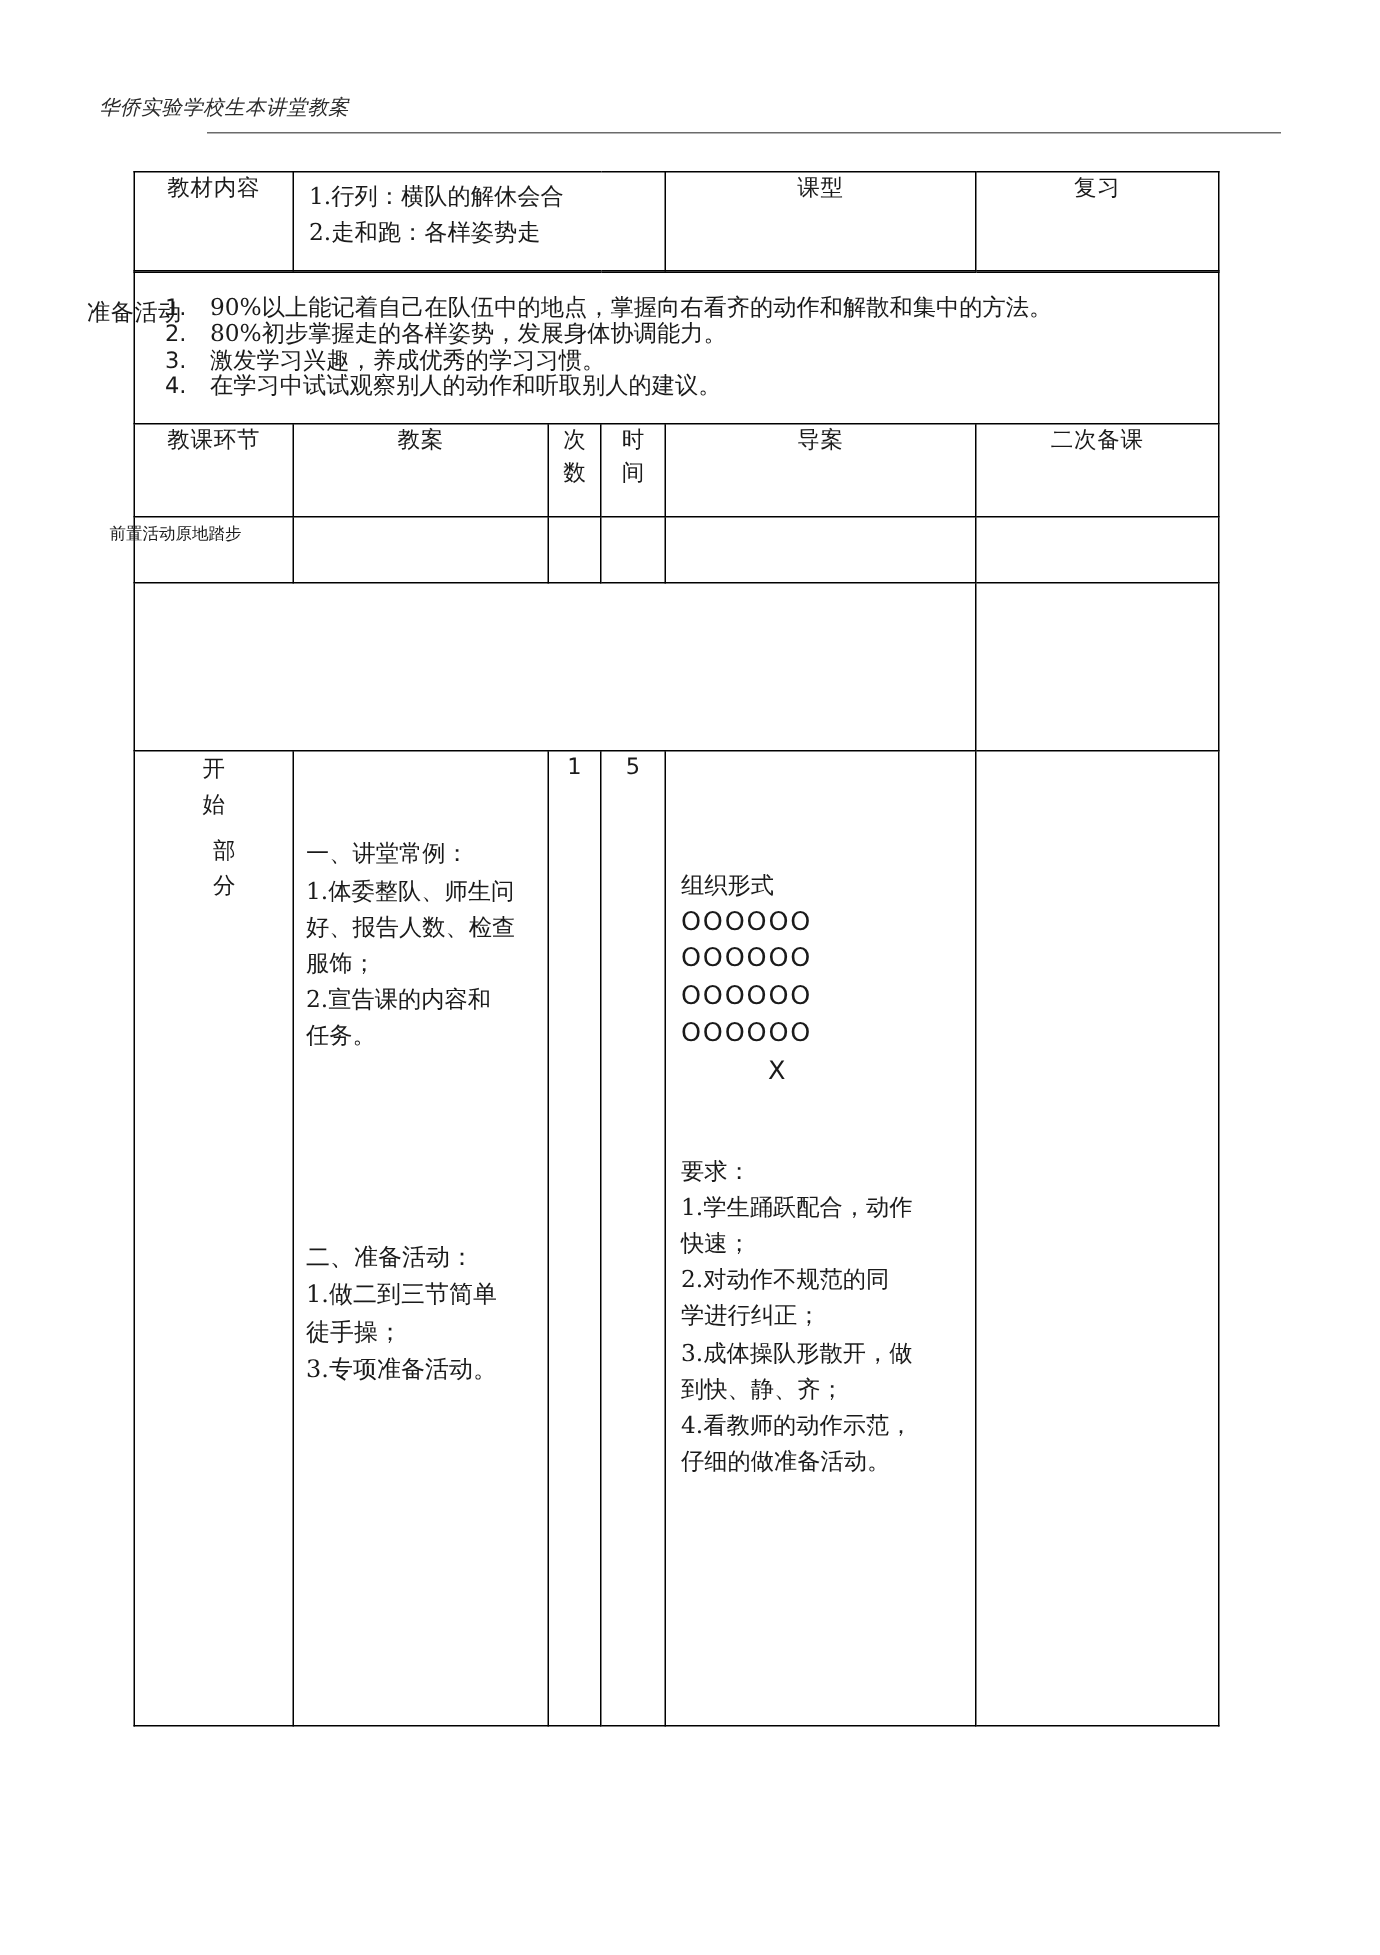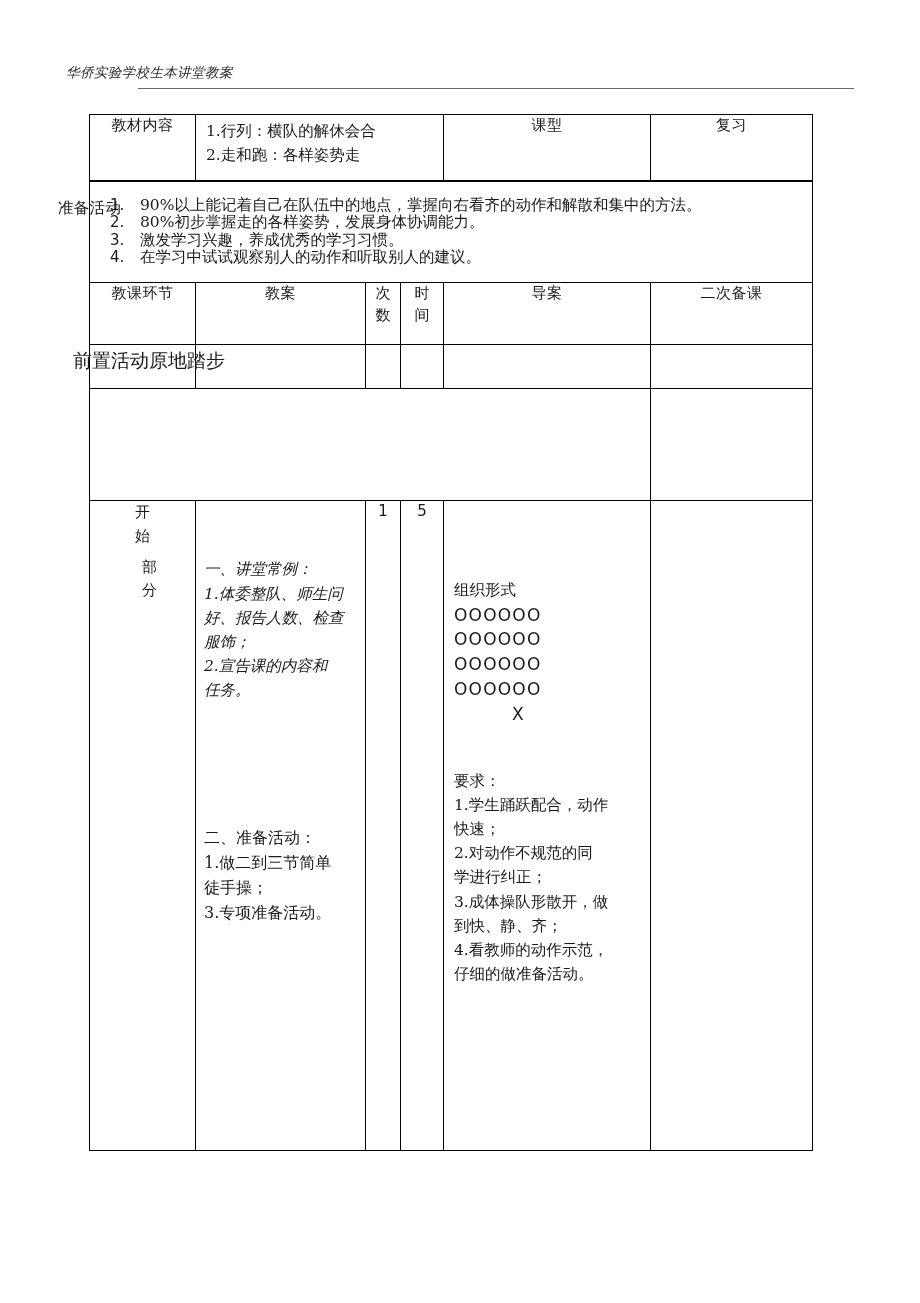--- a/index.html
+++ b/index.html
@@ -132,21 +132,21 @@
   .ch-stack span { display: block; }
 
   
   .r4 { height: 44px; }
   .r4 td { vertical-align: middle; }
   .pre-cell { position: relative; }
   .pre-text {
     position: absolute;
     left: -17px;
     top: 4px;
-    font-size: 19px;
+    font-size: 11px;
     white-space: nowrap;
     line-height: 1.2;
   }
 
   
   .r5 { height: 112px; }
 
   
   .r6 { height: 650px; }
 
@@ -160,21 +160,20 @@
     display: block;
     line-height: 1.55;
   }
   .seg-label span.shift { padding-left: 14px; padding-top: 8px; }
 
   .plan-cell { padding: 0; }
   .plan-block {
     padding: 56px 6px 0 8px;
     font-size: 15.5px;
     line-height: 1.56;
-    font-style: italic;
   }
   .plan-block-2 {
     padding: 124px 6px 0 8px;
     font-size: 16px;
     line-height: 1.56;
   }
 
   .tally {
     text-align: center;
     font-size: 16px;

